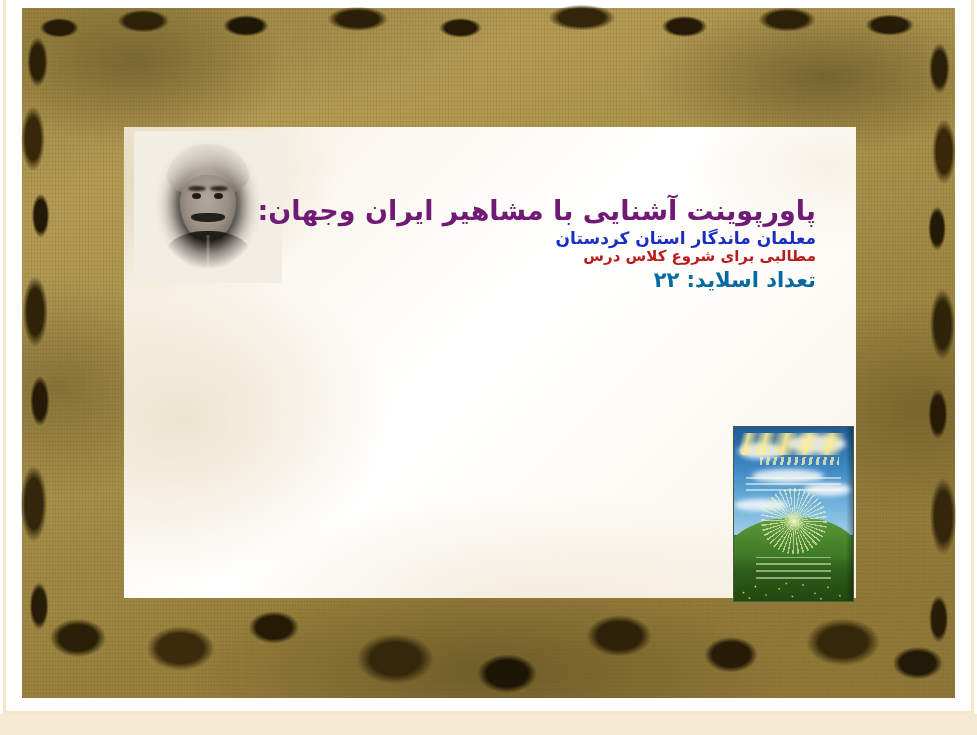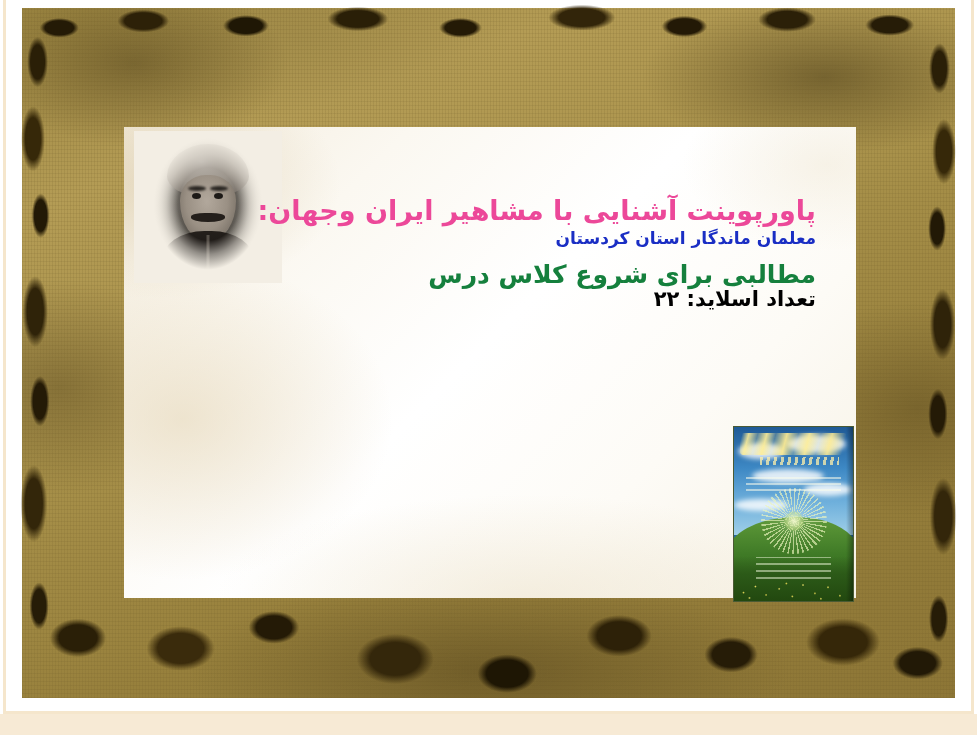--- a/index.html
+++ b/index.html
@@ -255,40 +255,40 @@
   }
   .tline {
     margin: 0;
     white-space: nowrap;
     font-weight: 700;
     letter-spacing: 0;
     line-height: 1.08;
   }
   #line-title-main {
     font-size: 27px;
-    color: #ec4899;
+    color: #701a75;
     margin-bottom: 4px;
   }
   #line-subtitle {
     font-size: 17px;
     color: #1a2ec4;
-    margin-bottom: 13px;
   }
   #line-person-name {
     font-size: 32px;
     color: #2e5c1e;
     margin-bottom: 8px;
   }
   #line-lesson-note {
-    font-size: 25px;
-    color: #15803d;
+    font-size: 15px;
+    color: #b91c1c;
+    margin-bottom: 5px;
   }
   #line-slide-count {
     font-size: 21px;
-    color: #000000;
+    color: #0369a1;
   }
 
   
   #book-cover {
     position: absolute;
     left: 733px;
     top: 426px;
     width: 121px;
     height: 176px;
     overflow: hidden;

